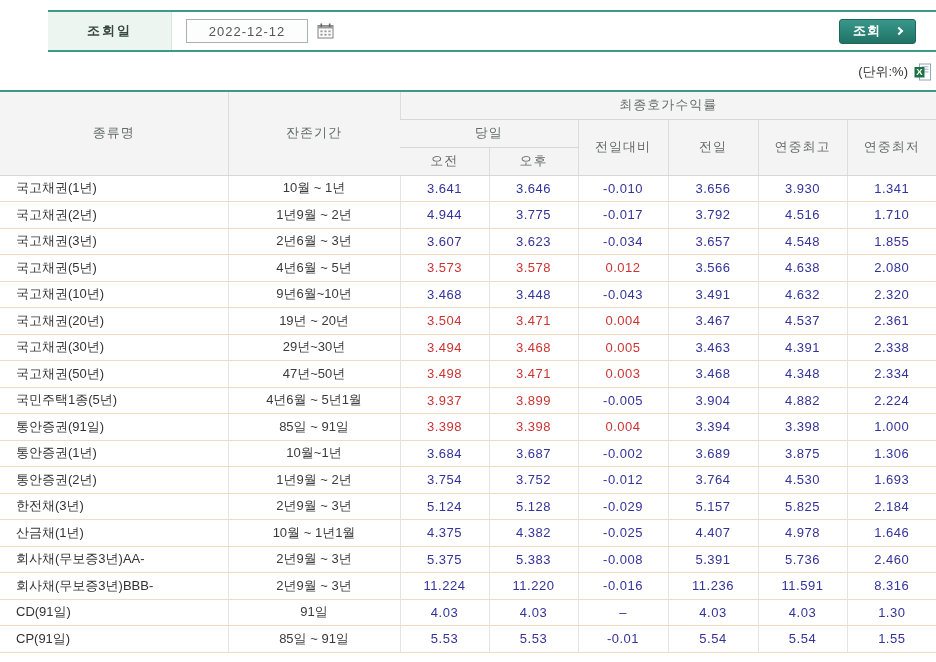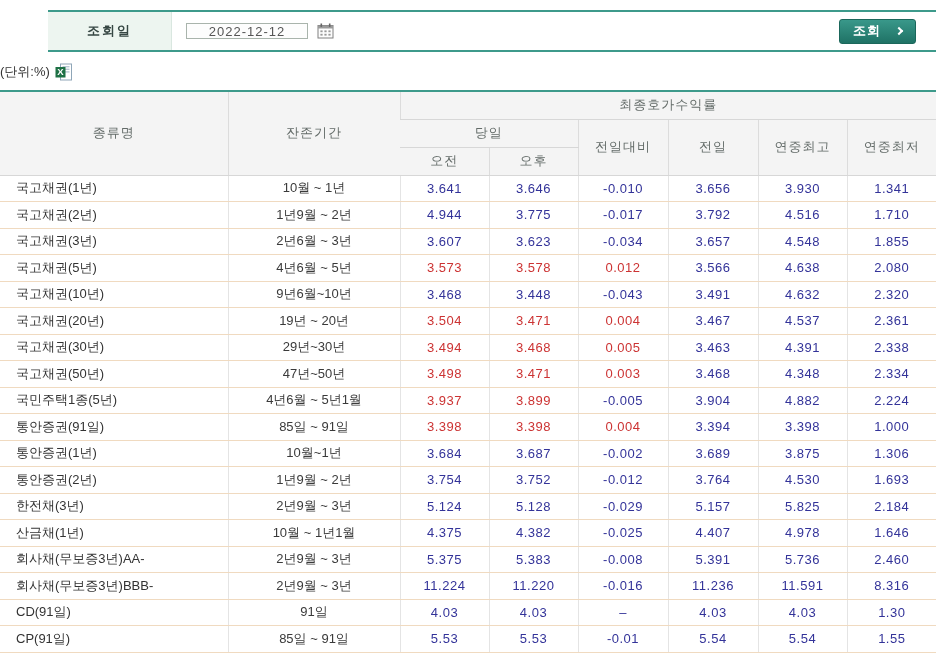--- a/index.html
+++ b/index.html
@@ -7,35 +7,35 @@
     font-family:"Liberation Sans","DejaVu Sans",sans-serif; }
   .page { width:936px; padding-top:10px; }
 
   
   .toolbar { height:42px; border-top:2px solid #3d9a8b; border-bottom:2px solid #3d9a8b;
     background:#fff; display:flex; align-items:center;margin-left:48px; }
   .label-cell { width:124px; align-self:stretch; background:#edf5f0;
     display:flex; align-items:center; justify-content:center;
     border-right:1px solid #d9e7e0; }
   .label-cell span { font-size:13px; color:#374744; font-weight:bold; letter-spacing:2px; }
-  .date-input { width:122px; height:16px; margin-left:14px; border:1px solid #a9b4ac;
+  .date-input { width:122px; height:24px; margin-left:14px; border:1px solid #a9b4ac;
     background:#fdfdfd; text-align:center; font-size:13px; color:#555;
     font-family:"Liberation Sans","DejaVu Sans",sans-serif; letter-spacing:1px; }
   .cal-btn { margin-left:7px; width:20px; height:20px; border:none; background:none;
     cursor:pointer; display:flex; align-items:center; justify-content:center; }
   .search-btn { margin-left:auto; margin-right:20px; height:25px; padding:0 13px;
     display:flex; align-items:center; gap:17px; cursor:pointer;
     background:linear-gradient(#39988a,#1f7265); border:1px solid #1b675b;
     border-radius:3px; color:#fff; font-size:13px; font-weight:bold; letter-spacing:1px; }
   .chev { width:6px; height:6px; border-top:2px solid #fff; border-right:2px solid #fff;
     transform:rotate(45deg); display:inline-block; margin-left:-2px; }
 
   
   .unit-row { height:22px; margin-top:9px; display:flex; align-items:center;
-    justify-content:flex-start; gap:5px; padding-right:4px; }
+    justify-content:flex-end; gap:5px; padding-right:4px; }
   .unit-row span { font-size:13px; color:#333; }
   .excel-btn { border:none; background:none; cursor:pointer; width:19px; height:19px;
     display:flex; align-items:center; justify-content:center; }
 
   
   table { width:936px; margin-top:7px; border-collapse:collapse; table-layout:fixed;
     border-top:2px solid #3d9a8b; }
   thead th { background:#f4f4f4; color:#636b68; font-weight:normal; font-size:13px;
     height:28px; border-bottom:1px solid #d7d7d7; border-left:1px solid #dcdcdc;
     letter-spacing:1px; }

